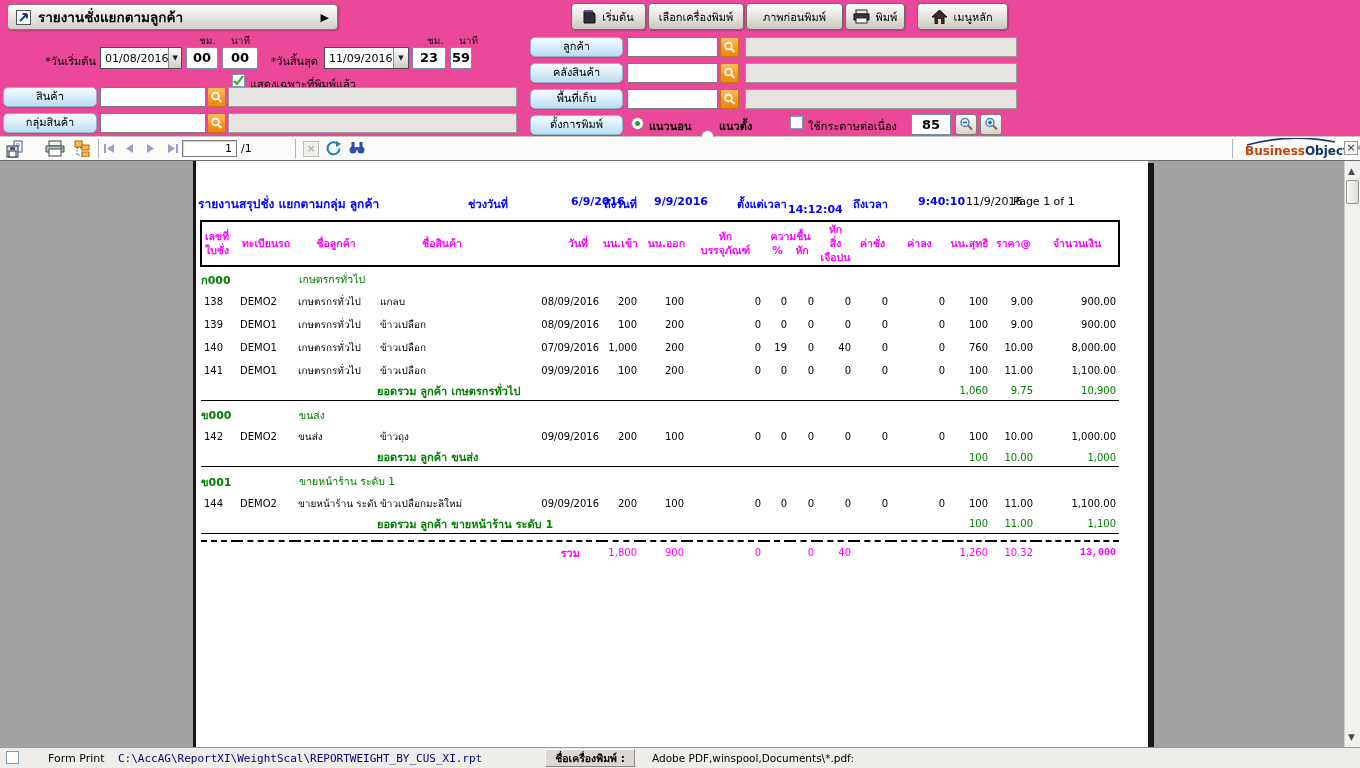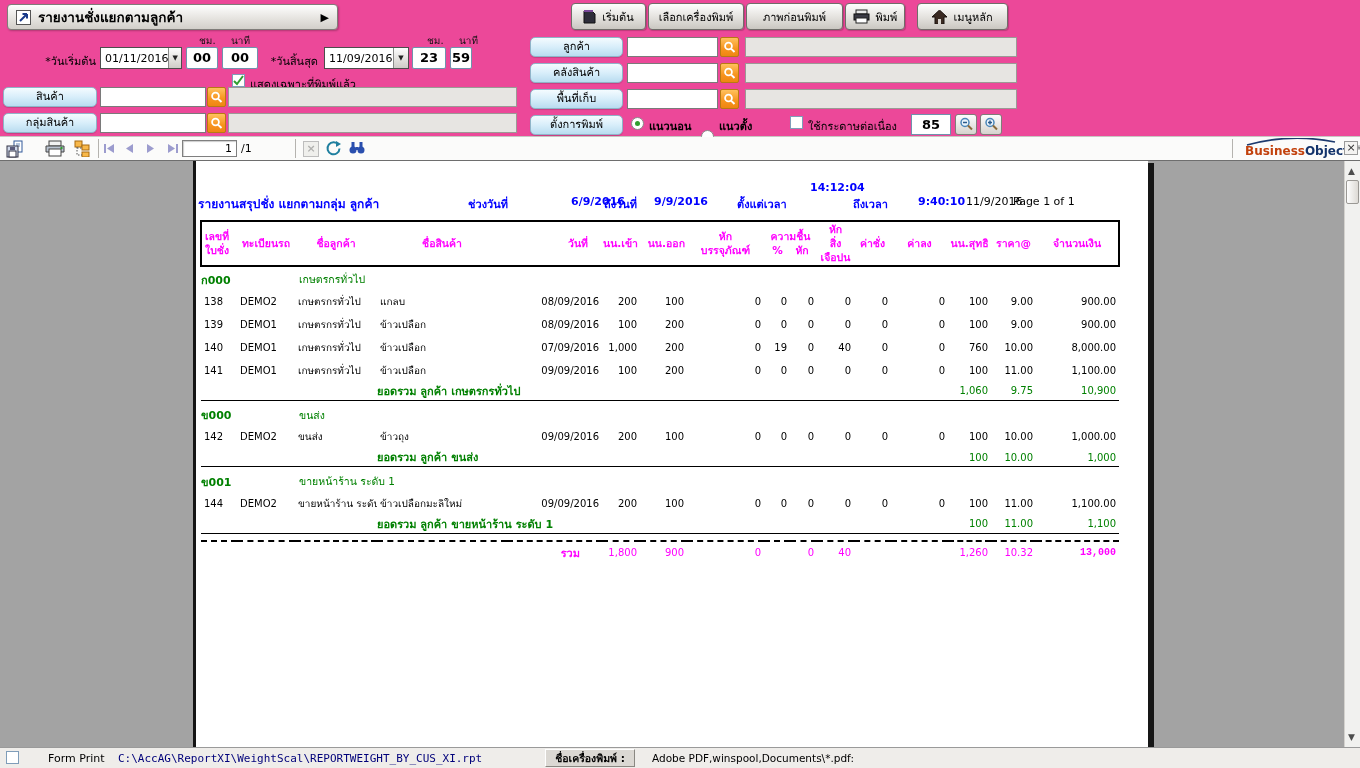--- a/index.html
+++ b/index.html
@@ -116,21 +116,21 @@
     <span class="arr">▶</span>
   </div>
 
   <span class="abs sm-label" style="left:199px;top:33px;">ชม.</span>
   <span class="abs sm-label" style="left:231px;top:33px;">นาที</span>
   <span class="abs sm-label" style="left:427px;top:33px;">ชม.</span>
   <span class="abs sm-label" style="left:459px;top:33px;">นาที</span>
 
   <span class="abs field-label" style="left:26px;top:52px;width:70px;">*วันเริ่มต้น</span>
   <div class="abs combo" style="left:100px;top:47px;width:82px;height:22px;">
-    <span class="val">01/11/2016</span>
+    <span class="val">01/08/2016</span>
     <span class="dd">▼</span>
   </div>
   <div class="abs timebox" style="left:186px;top:47px;width:32px;height:22px;">00</div>
   <div class="abs timebox" style="left:222px;top:47px;width:36px;height:22px;">00</div>
 
   <span class="abs field-label" style="left:258px;top:52px;width:60px;">*วันสิ้นสุด</span>
   <div class="abs combo" style="left:324px;top:47px;width:85px;height:22px;">
     <span class="val">11/09/2016</span>
     <span class="dd">▼</span>
   </div>
@@ -344,21 +344,21 @@
   <div id="page-line"></div>
 
   <div id="page">
 
     <span class="abs rpt-blue" style="left:2px;top:33px;font-size:12px;">รายงานสรุปชั่ง แยกตามกลุ่ม ลูกค้า</span>
     <span class="abs rpt-blue" style="left:272px;top:34px;">ช่วงวันที่</span>
     <span class="abs rpt-blue" style="left:327px;top:34px;margin-left:48px;">6/9/2016</span>
     <span class="abs rpt-blue" style="left:408px;top:34px;">ถึงวันที่</span>
     <span class="abs rpt-blue" style="left:458px;top:34px;">9/9/2016</span>
     <span class="abs rpt-blue" style="left:541px;top:34px;">ตั้งแต่เวลา</span>
-    <span class="abs rpt-blue" style="left:592px;top:20px;margin-left:22px;">14:12:04</span>
+    <span class="abs rpt-blue" style="left:592px;top:42px;">14:12:04</span>
     <span class="abs rpt-blue" style="left:657px;top:34px;">ถึงเวลา</span>
     <span class="abs rpt-blue" style="left:722px;top:34px;">9:40:10</span>
     <span class="abs rpt-black" style="left:770px;top:34px;">11/9/2016</span>
     <span class="abs rpt-black" style="left:817px;top:34px;">Page 1 of 1</span>
 
     <table id="rpt">
       <colgroup>
         <col style="width:36px">
           <col style="width:58px">
           <col style="width:82px">

